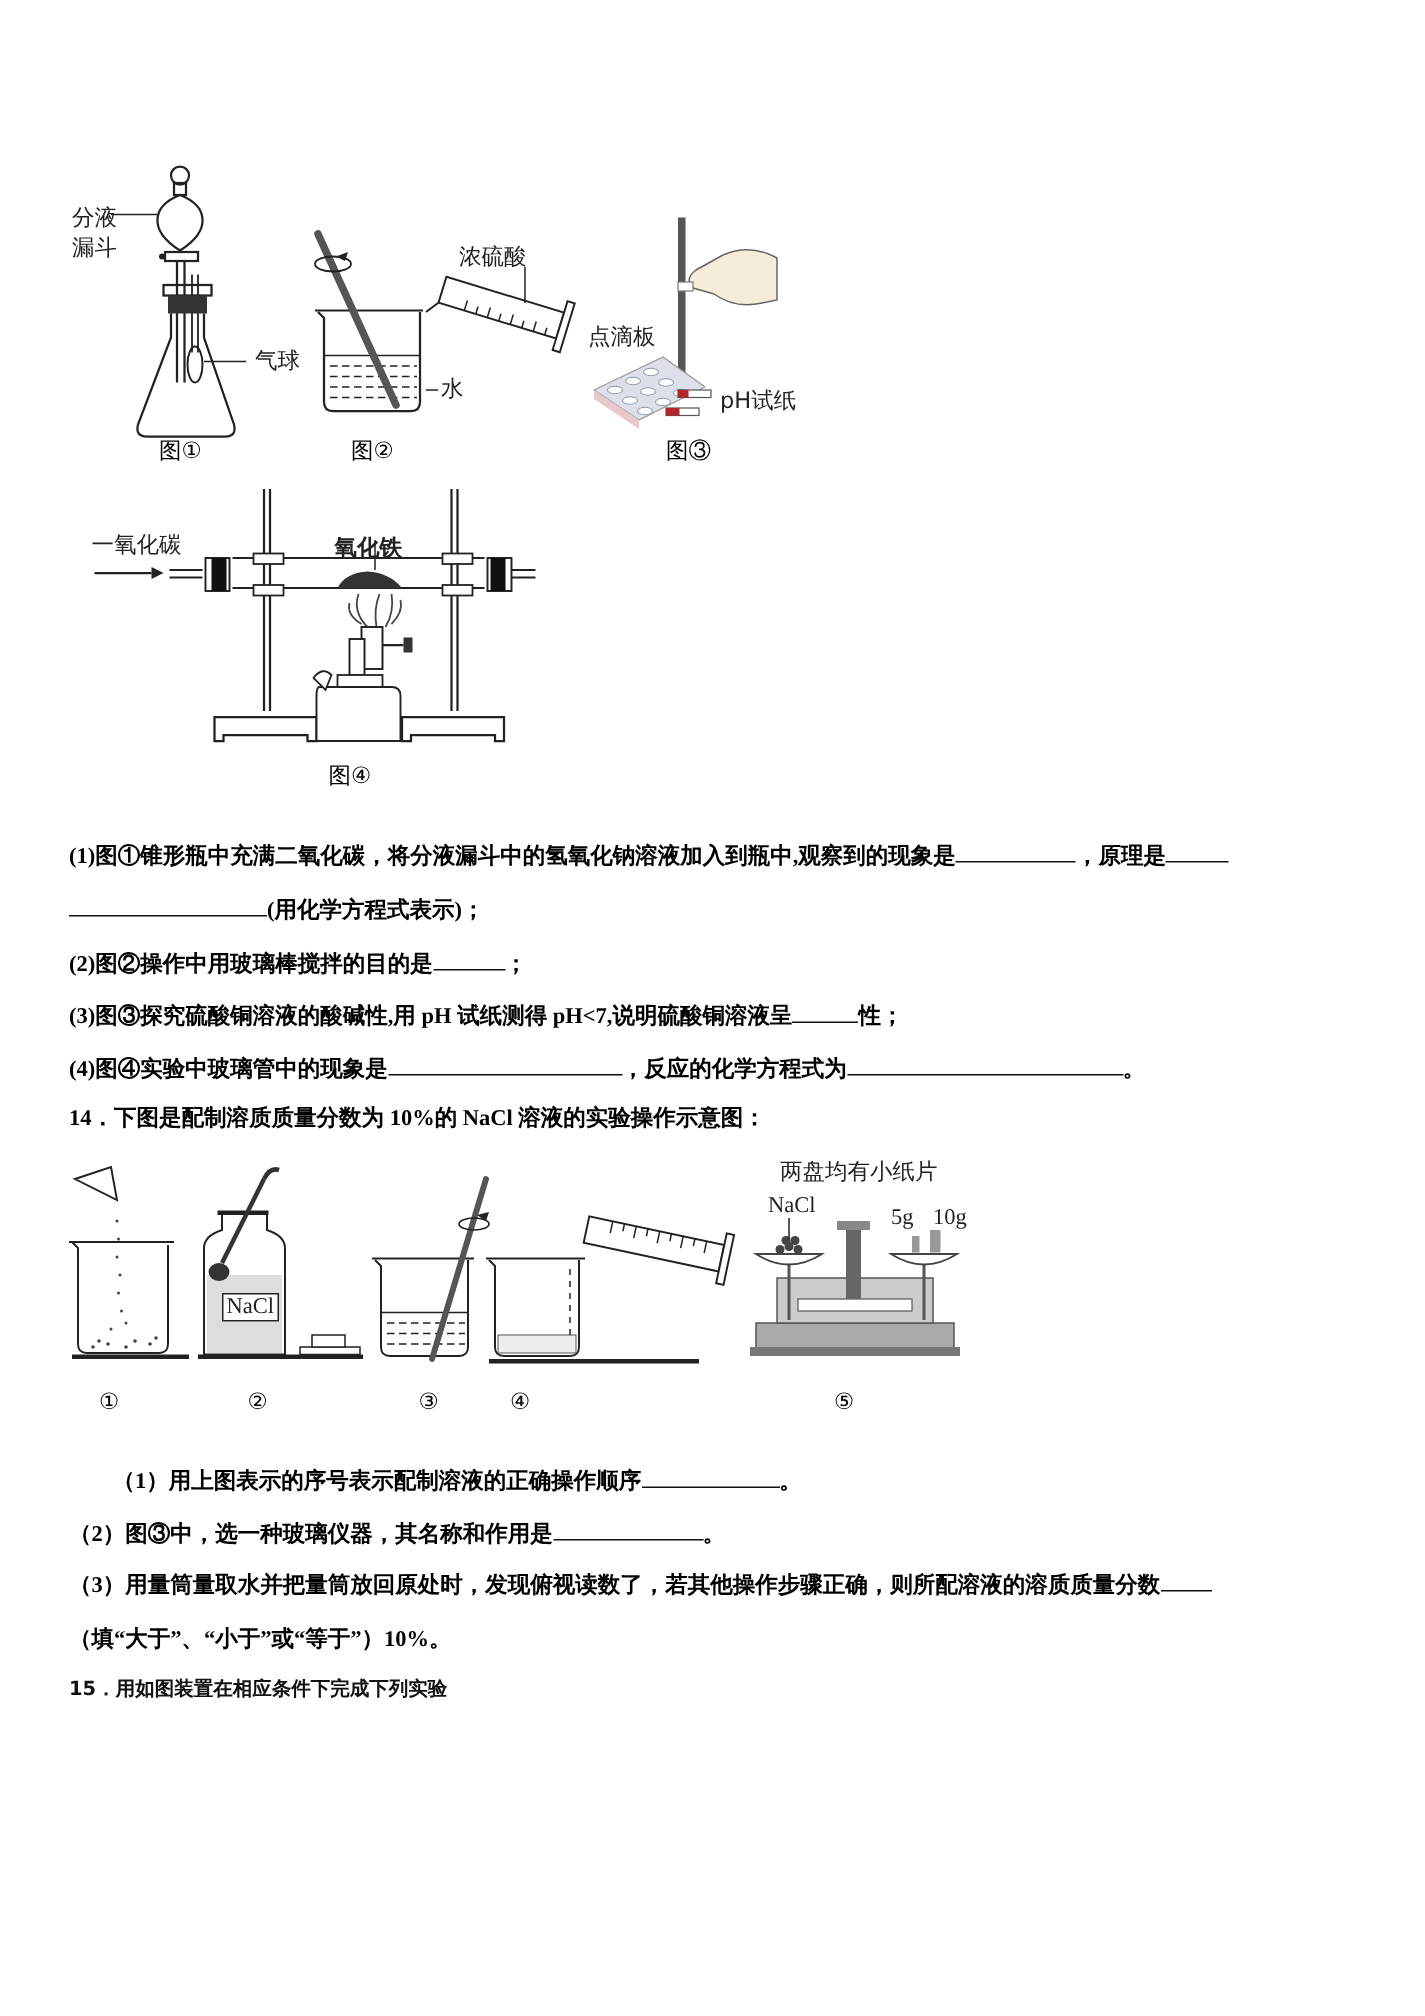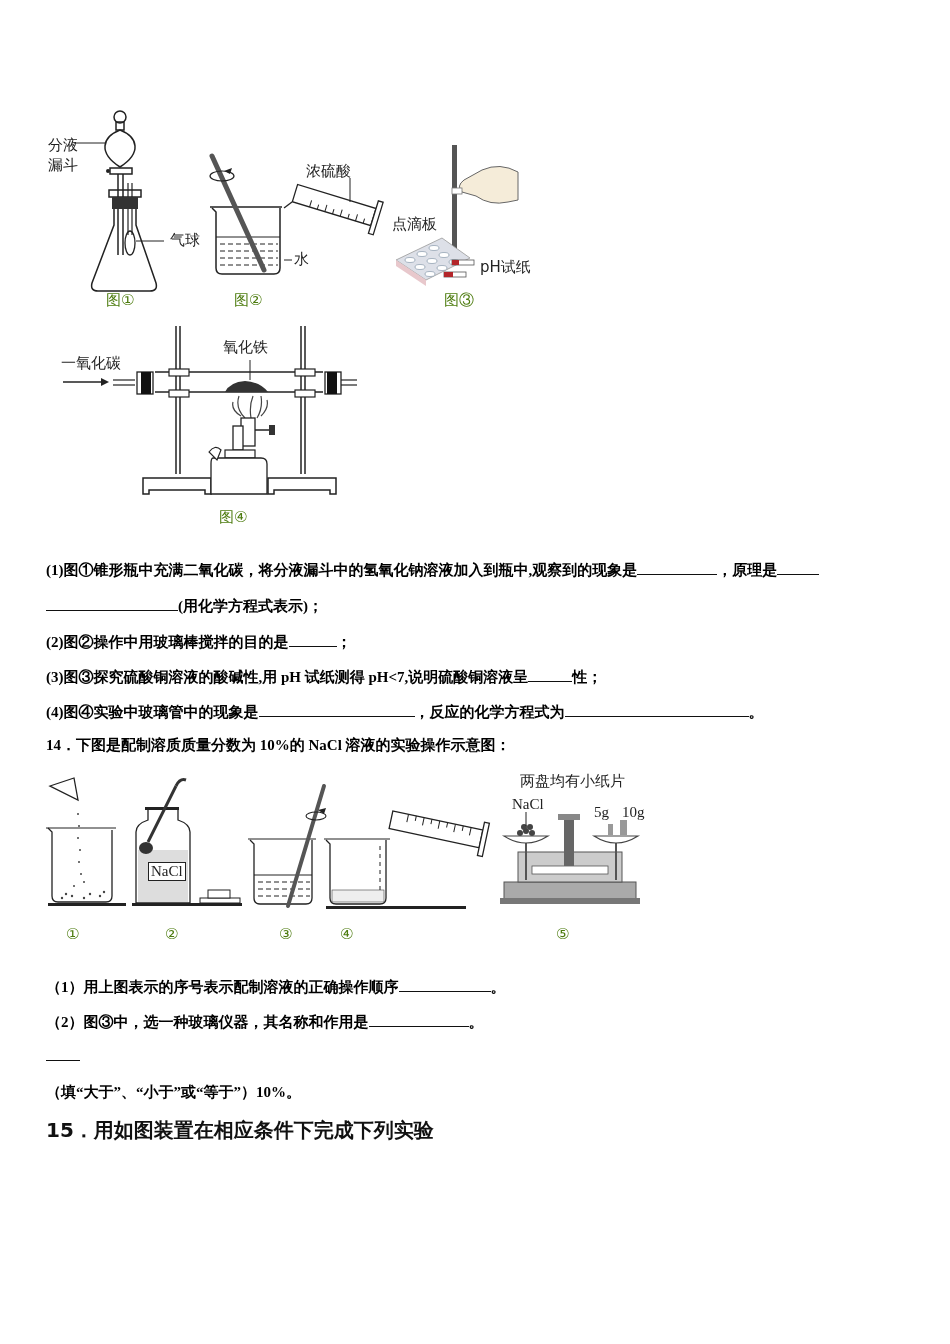--- a/index.html
+++ b/index.html
@@ -1,23 +1,23 @@
 <!DOCTYPE html>
 <html><head>
 <meta charset="utf-8">
 <style>
   html,body{margin:0;padding:0;background:#fff;}
   body{width:950px;height:1344px;position:relative;overflow:hidden;font-family:"DejaVu Sans","Liberation Sans",sans-serif;color:#111;}
   .abs{position:absolute;}
   .fig svg{display:block;}
   .lbl{position:absolute;font-size:15px;font-family:"DejaVu Sans",sans-serif;color:#222;white-space:nowrap;}
-  .cap{position:absolute;font-size:15px;font-family:"DejaVu Sans",sans-serif;color:#4d7c0f;text-align:right;}
+  .cap{position:absolute;font-size:15px;font-family:"DejaVu Sans",sans-serif;color:#000000;text-align:right;}
   .q{position:absolute;left:46px;font-family:"Liberation Serif","DejaVu Serif",serif;font-weight:bold;font-size:15px;white-space:nowrap;color:#000000;}
   .blank{display:inline-block;border-bottom:1.3px solid #111;height:14px;vertical-align:baseline;}
-  .qn{position:absolute;left:46px;font-family:"DejaVu Sans",sans-serif;font-weight:bold;font-size:20px;white-space:nowrap;}
+  .qn{position:absolute;left:46px;font-family:"DejaVu Sans",sans-serif;font-weight:bold;font-size:13px;white-space:nowrap;}
 </style>
 </head>
 <body>
 
 <div class="abs fig" style="left:44px;top:105px;width:170px;height:210px;">
   <svg width="170" height="210" viewBox="0 0 170 210">
 
     <circle cx="76" cy="12" r="6" fill="none" stroke="#222" stroke-width="1.5"></circle>
     <rect x="72" y="17" width="8" height="8" fill="none" stroke="#222" stroke-width="1.5"></rect>
 
@@ -154,21 +154,21 @@
 
     <rect x="186" y="96" width="14" height="28" fill="#fff" stroke="#222" stroke-width="1.3"></rect>
     <rect x="178" y="104" width="10" height="24" fill="#fff" stroke="#222" stroke-width="1.3"></rect>
     <line x1="200" y1="108" x2="214" y2="108" stroke="#222" stroke-width="1.5"></line>
     <rect x="214" y="103" width="6" height="10" fill="#333"></rect>
     <rect x="170" y="128" width="30" height="8" fill="#fff" stroke="#222" stroke-width="1.2"></rect>
     <path d="M158 136 L206 136 Q212 136 212 142 L212 172 L156 172 L156 142 Q156 136 158 136 Z" fill="#fff" stroke="#222" stroke-width="1.3"></path>
     <path d="M154 130 Q160 122 166 128 L162 138 Z" fill="#fff" stroke="#222" stroke-width="1.2"></path>
   </svg>
   <span class="lbl" style="left:6px;top:32px;">一氧化碳</span>
-  <span class="lbl" style="left:168px;top:16px;">氧化铁</span>
+  <span class="lbl" style="left:168px;top:34px;font-weight:bold;">氧化铁</span>
   <span class="cap" style="left:164px;top:186px;">图④</span>
 </div>
 
 <div class="q" style="top:560px;">
   <span>(1)图①锥形瓶中充满二氧化碳，将分液漏斗中的氢氧化钠溶液加入到瓶中,观察到的现象是</span><span class="blank" style="width:80px;"></span><span>，原理是</span><span class="blank" style="width:42px;"></span>
 </div>
 <div class="q" style="top:596px;">
   <span class="blank" style="width:132px;"></span><span>(用化学方程式表示)；</span>
 </div>
 <div class="q" style="top:632px;">
@@ -280,24 +280,24 @@
   <span class="lbl" style="left:468px;top:26px;font-family:'Liberation Serif',serif;">NaCl</span>
   <span class="lbl" style="left:550px;top:34px;font-family:'Liberation Serif',serif;">5g</span>
   <span class="lbl" style="left:578px;top:34px;font-family:Liberation Serif, serif;">10g</span>
   <span class="cap" style="left:22px;top:155px;">①</span>
   <span class="cap" style="left:121px;top:155px;">②</span>
   <span class="cap" style="left:235px;top:155px;">③</span>
   <span class="cap" style="left:296px;top:155px;">④</span>
   <span class="cap" style="left:512px;top:155px;">⑤</span>
 </div>
 
-<div class="q" style="top:977px;">
+<div class="q" style="top:977px;margin-left:29px;">
   <span>（1）用上图表示的序号表示配制溶液的正确操作顺序</span><span class="blank" style="width:92px;"></span><span>。</span>
 </div>
 <div class="q" style="top:1012px;">
   <span>（2）图③中，选一种玻璃仪器，其名称和作用是</span><span class="blank" style="width:100px;"></span><span>。</span>
 </div>
 <div class="q" style="top:1046px;">
-  <span class="blank" style="width:34px;"></span>
+  <span>（3）用量筒量取水并把量筒放回原处时，发现俯视读数了，若其他操作步骤正确，则所配溶液的溶质质量分数</span><span class="blank" style="width:34px;"></span>
 </div>
 <div class="q" style="top:1083px;">（填“大于”、“小于”或“等于”）10%。</div>
 
 <div class="qn" style="top:1117px;font-weight:bold;">15．用如图装置在相应条件下完成下列实验</div>
 
 </body></html>

